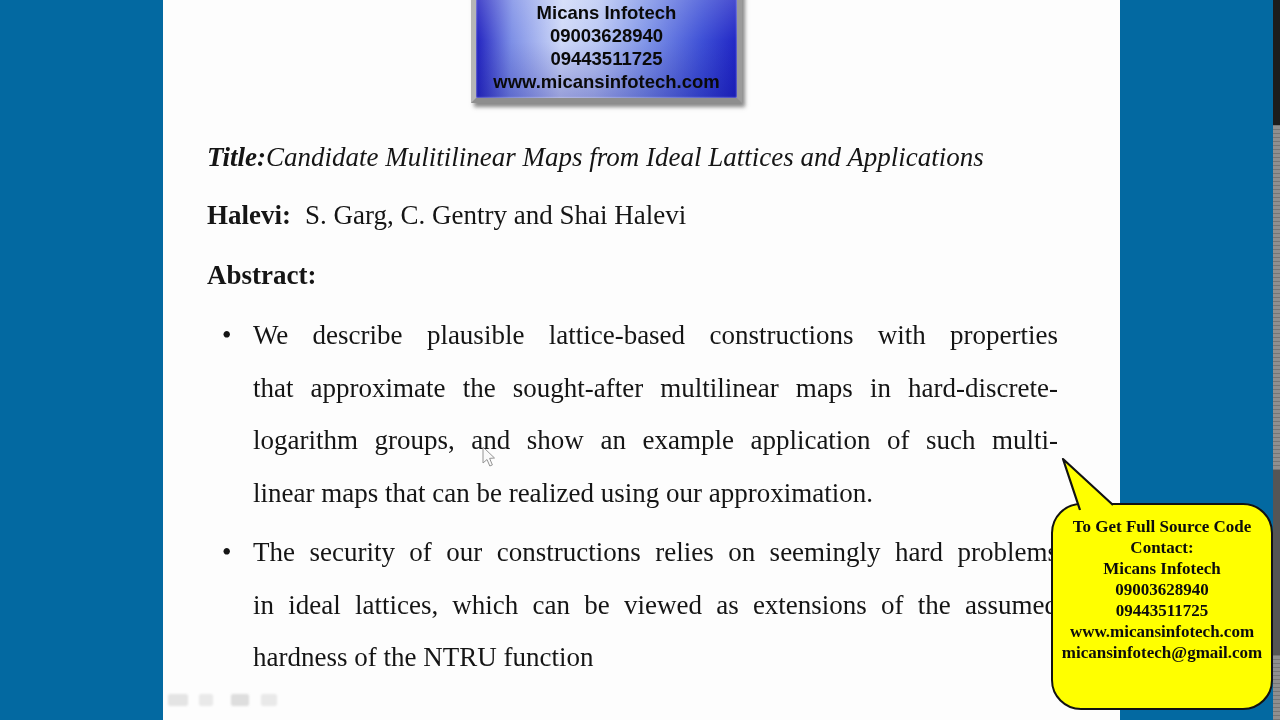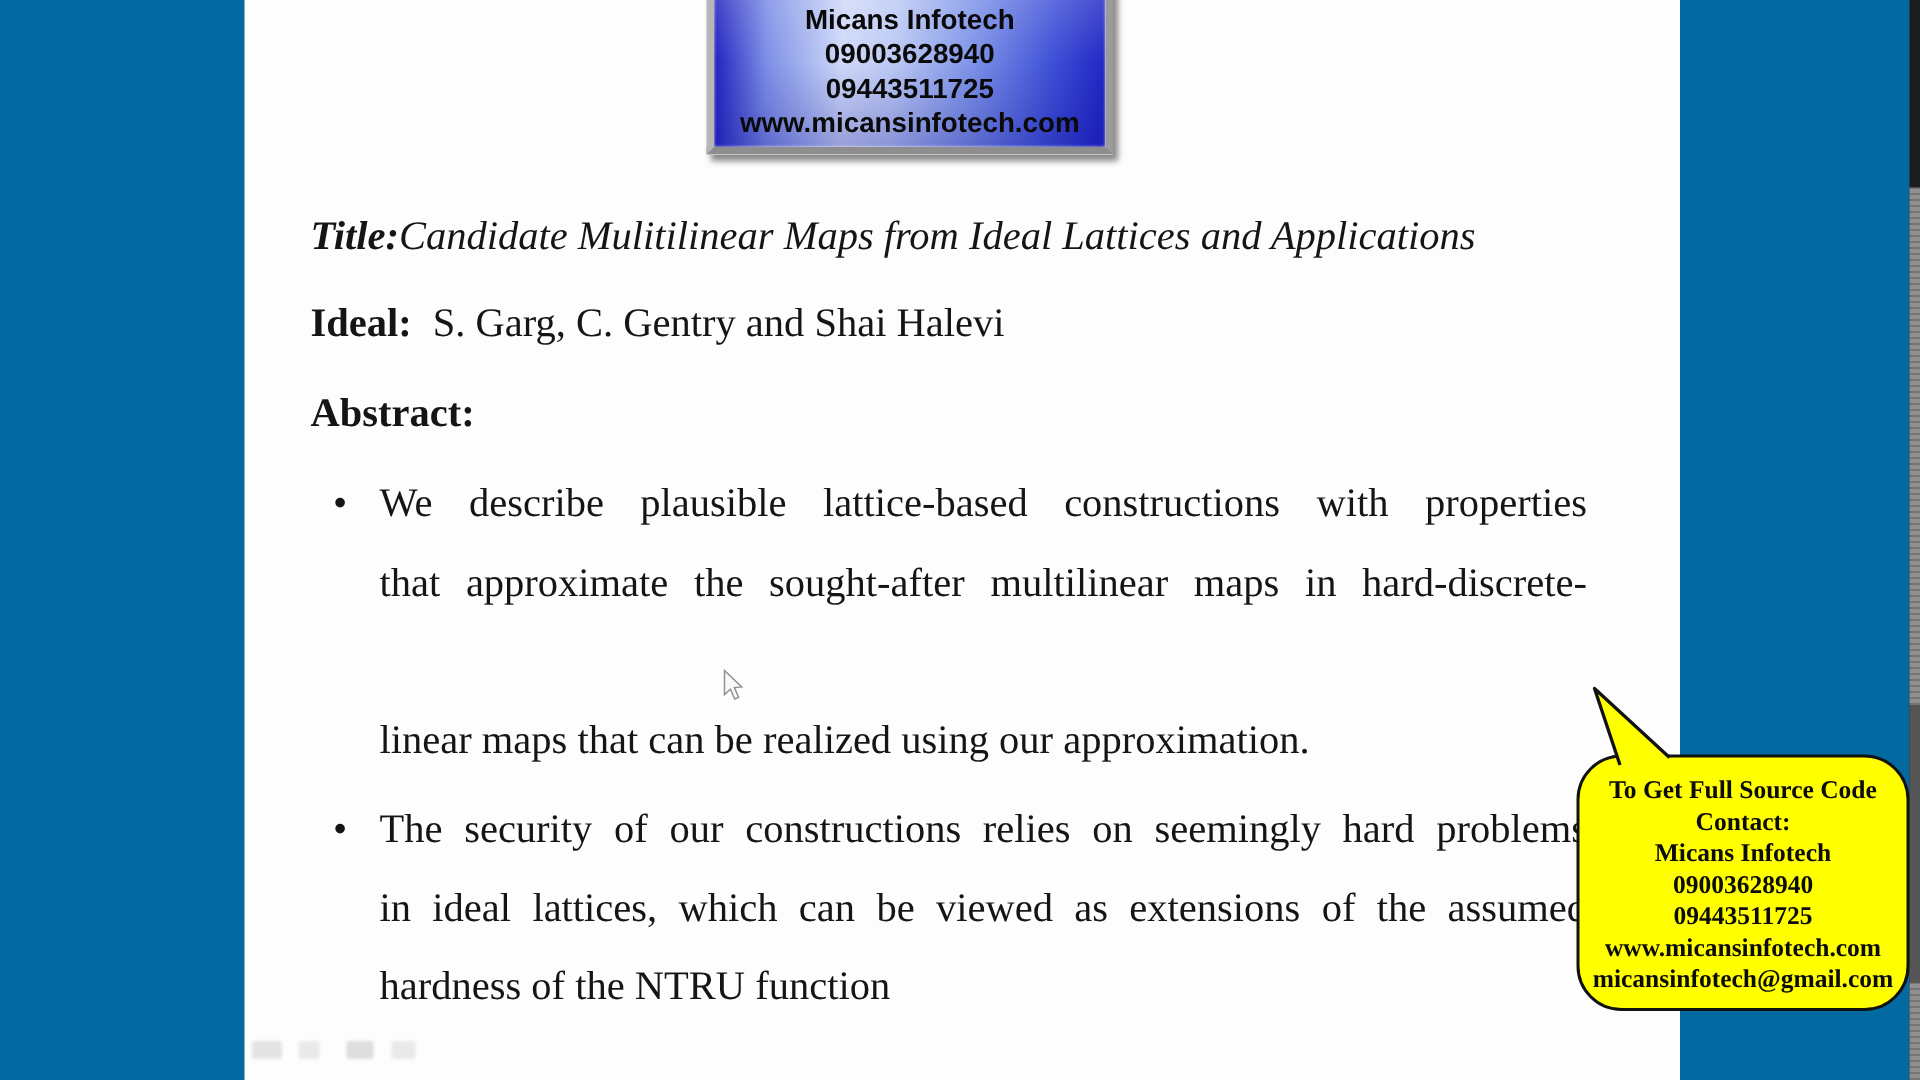--- a/index.html
+++ b/index.html
@@ -20,21 +20,21 @@
            line-height:23px;color:#0a0a0a;}
   
   .docline{position:absolute;color:#151515;font-size:27px;line-height:34px;white-space:nowrap;}
   .wrapline{position:absolute;color:#151515;font-size:27px;line-height:34px;
             left:253px;width:805px;white-space:normal;}
   .just{text-align:justify;text-align-last:justify;}
   .bold{font-weight:bold;}
   .bullet{position:absolute;left:222px;color:#151515;font-size:27px;line-height:34px;}
   .author-gap{display:inline-block;width:14px;}
   
-  .bubble{position:absolute;left:1051px;top:503px;width:222px;height:171px;box-sizing:border-box;
+  .bubble{position:absolute;left:1051px;top:503px;width:222px;height:207px;box-sizing:border-box;
           background:#ffff00;border:2px solid #121212;border-radius:30px;z-index:6;overflow:hidden;}
   .bubble-inner{position:absolute;left:0;right:0;top:11px;text-align:center;
                 font-family:"Liberation Serif", serif;font-weight:bold;font-size:17px;
                 line-height:21px;color:#0c0c0c;}
   .bubble-tail{position:absolute;left:1050px;top:450px;z-index:7;}
   
   .scroll-track{position:absolute;left:1273px;top:0;width:7px;height:720px;background:#1c1c1c;z-index:2;}
   .scroll-thumb{position:absolute;left:0;width:7px;background:#8f8f8f;
                 background-image:repeating-linear-gradient(to bottom, rgba(0,0,0,0.18) 0 1px, rgba(0,0,0,0) 1px 4px);}
   
@@ -56,28 +56,29 @@
       <div>09443511725</div>
       <div>www.micansinfotech.com</div>
     </div>
   </div>
 
   <div class="docline" style="left:207px;top:140px;font-style:italic;">
     <span class="bold">Title:</span><span>Candidate Mulitilinear Maps from Ideal Lattices and Applications</span>
   </div>
 
   <div class="docline" style="left:207px;top:198px;">
-    <span class="bold">Ideal:</span><span class="author-gap"></span><span>S. Garg, C. Gentry and Shai Halevi</span>
+    <span class="bold">Halevi:</span><span class="author-gap"></span><span>S. Garg, C. Gentry and Shai Halevi</span>
   </div>
 
   <div class="docline bold" style="left:207px;top:258px;">Abstract:</div>
 
   <span class="bullet" style="top:318px;">•</span>
   <div class="wrapline just" style="top:318px;">We describe plausible lattice-based constructions with properties</div>
   <div class="wrapline just" style="top:371px;">that approximate the sought-after multilinear maps in hard-discrete-</div>
+  <div class="wrapline just" style="top:423px;">logarithm groups, and show an example application of such multi-</div>
   <div class="wrapline" style="top:476px;">linear maps that can be realized using our approximation.</div>
 
   <span class="bullet" style="top:535px;">•</span>
   <div class="wrapline just" style="top:535px;">The security of our constructions relies on seemingly hard problems</div>
   <div class="wrapline just" style="top:588px;">in ideal lattices, which can be viewed as extensions of the assumed</div>
   <div class="wrapline" style="top:640px;">hardness of the NTRU function</div>
 
   <div>
     <span class="ghost" style="left:168px;width:20px;"></span>
     <span class="ghost" style="left:199px;width:14px;background:#e9e9e9;"></span>

